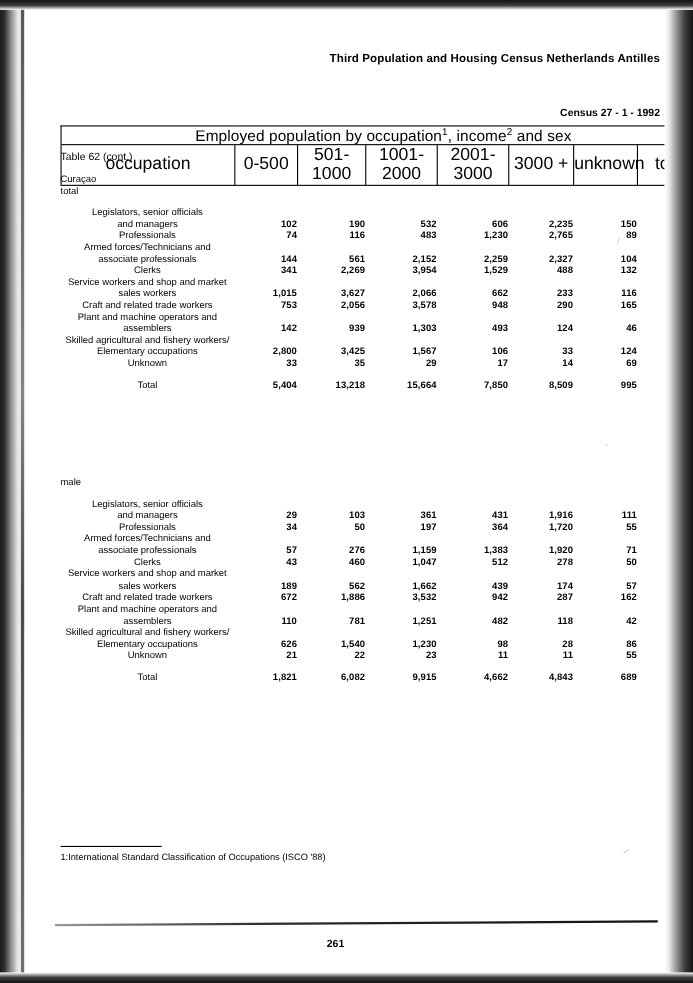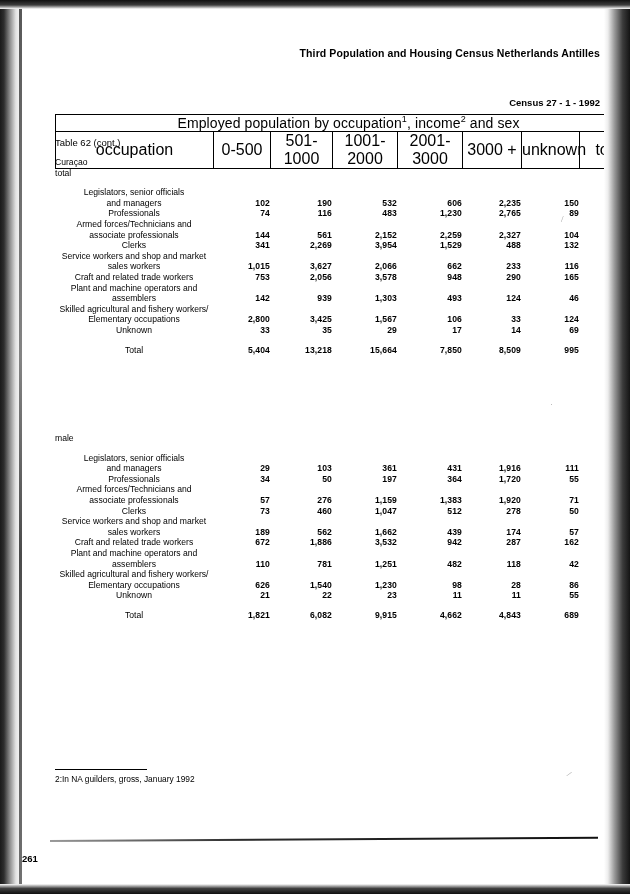--- a/index.html
+++ b/index.html
@@ -209,20 +209,21 @@
     height: 1.6px;
     background: linear-gradient(to right, #9a9a9a 0%, #2b2b2b 35%, #111 100%);
     transform: rotate(-0.35deg);
     transform-origin: left center;
   }
   .page-no {
     position: absolute;
     left: 0;
     right: 16px;
     top: 844px;
+    text-align: center;
     font-size: 9.5px;
     font-weight: bold;
   }
   
   .speck {
     position: absolute;
     z-index: 8;
     color: #9f9f9f;
     font-size: 9px;
     font-family: "Liberation Serif", serif;
@@ -436,21 +437,21 @@
               <td class="num">57</td>
               <td class="num">276</td>
               <td class="num">1,159</td>
               <td class="num">1,383</td>
               <td class="num">1,920</td>
               <td class="num">71</td>
               <td class="num totalcol">4,866</td>
             </tr>
             <tr>
               <td class="lbl">Clerks</td>
-              <td class="num">73</td>
+              <td class="num">43</td>
               <td class="num">460</td>
               <td class="num">1,047</td>
               <td class="num">512</td>
               <td class="num">278</td>
               <td class="num">50</td>
               <td class="num totalcol">2,430</td>
             </tr>
             <tr>
               <td class="lbl">Service workers and shop and market
 sales workers</td>
@@ -516,21 +517,21 @@
               <td class="num">4,843</td>
               <td class="num">689</td>
               <td class="num totalcol">29,621</td>
             </tr>
           </tbody>
       </table>
     </div>
 
     <div class="foot-rule"></div>
     <div class="footnotes">
-      <div>2:In NA guilders, gross, January 1992</div>
+      <div>1:International Standard Classification of Occupations (ISCO '88)</div>
     </div>
 
     <div class="bottom-rule"></div>
     <div class="page-no">261</div>
 
     <div class="speck" style="left:539px; top:205px;">/</div>
     <div class="speck" style="left:528px; top:390px;">·</div>
     <div class="speck" style="left:546px; top:760px; transform:rotate(35deg);">/</div>
   </div>
 

